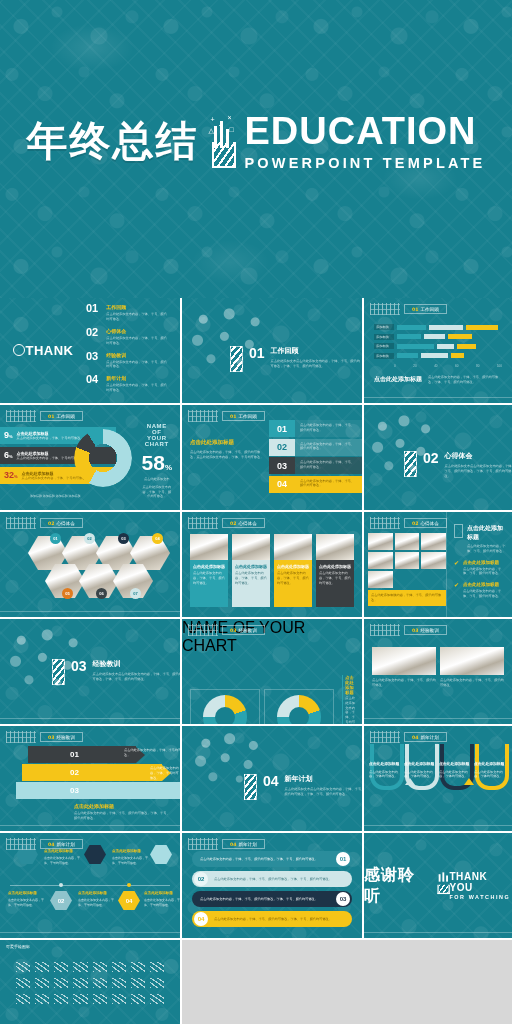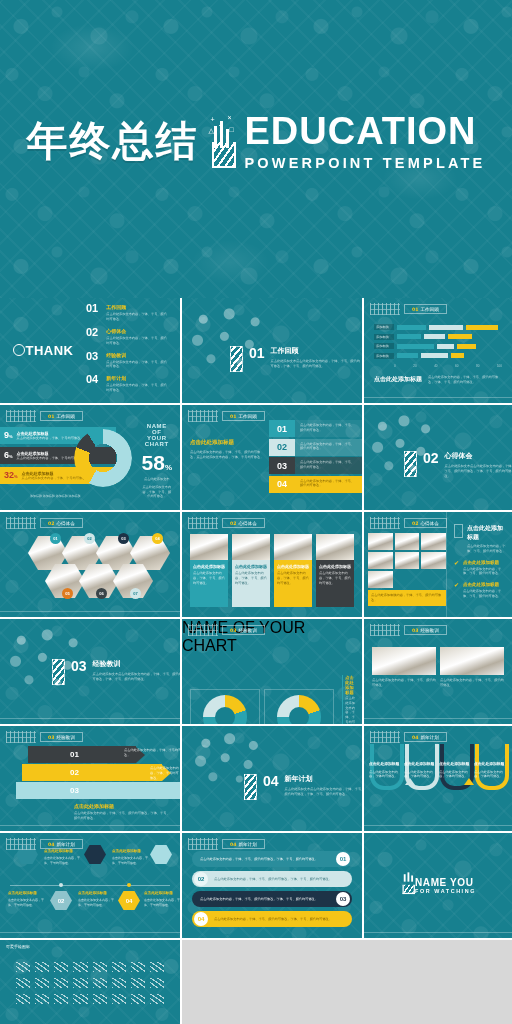--- a/index.html
+++ b/index.html
@@ -733,28 +733,29 @@
           </div>
           <div class="rbar" style="background:#f5c518;padding-left:22px">
             <div class="cir" style="left:2px;color:#f5c518">04</div>
             <div class="tx" style="color:#7a5c00">点击此处添加文本内容，字体、字号、颜色均可修改，字体、字号、颜色均可修改。</div>
           </div>
         </div>
       </div>
 
       <div class="cellC slide teal">
         <div class="thx">
+          <div class="cn">感谢聆听</div>
           <div class="hero-cup" style="width:14px;height:26px;transform:scale(.62);margin:0 -2px">
             <div class="pen p1" style="height:12px"></div>
               <div class="pen p2" style="height:15px"></div>
               <div class="pen p3" style="height:10px"></div>
             <div class="cup" style="height:13px;width:16px"></div>
           </div>
           <div class="en">
-            <div class="a">NAME YOU</div>
+            <div class="a">THANK YOU</div>
             <div class="b">FOR WATCHING</div>
           </div>
         </div>
         <div class="botline"></div>
       </div>
     </div>
 
     <div class="lastrow">
       <div class="cellA slide teal" style="height:86px">
         <div class="ics">

